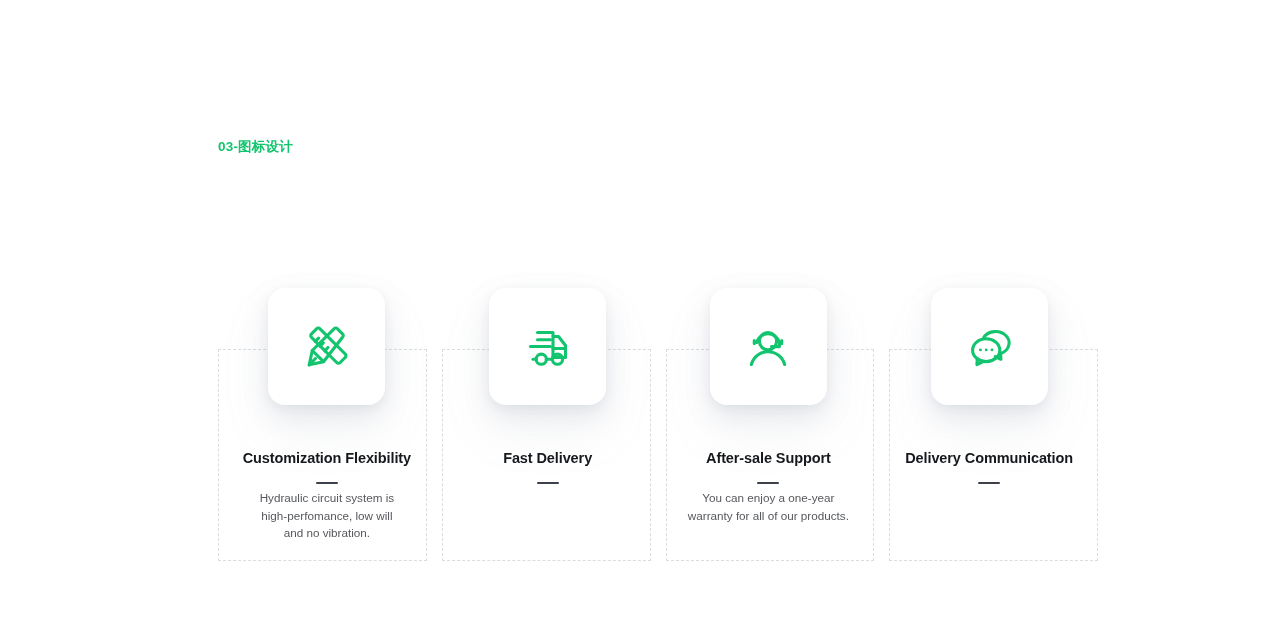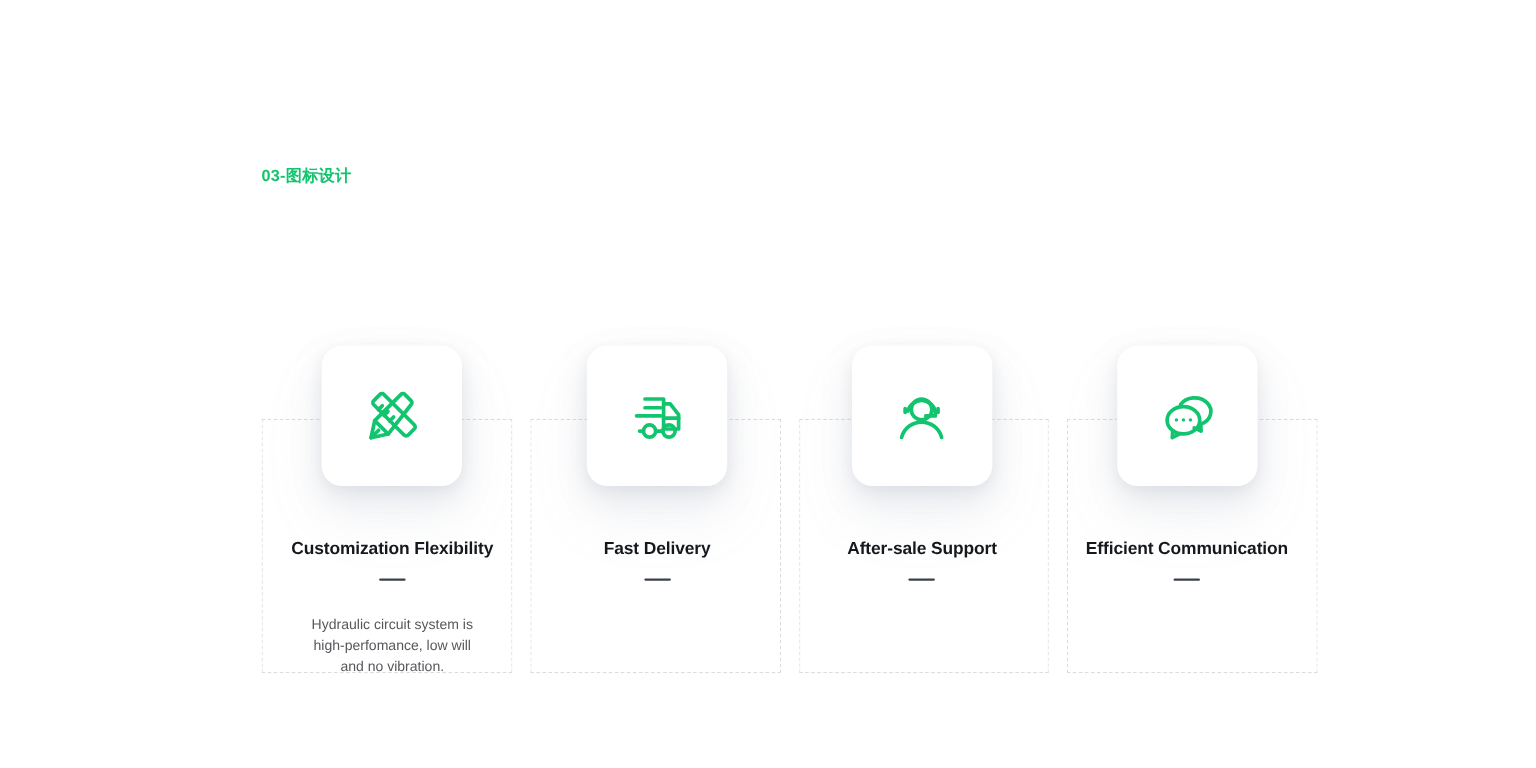--- a/index.html
+++ b/index.html
@@ -113,21 +113,21 @@
 
   .divider {
     width: 22px;
     height: 2px;
     background: #3b4049;
     margin-top: 15px;
     border-radius: 1px;
   }
 
   .feature-desc {
-    margin-top: 28px;
+    margin-top: 5px;
     font-size: 11.7px;
     color: #56585c;
     line-height: 17.6px;
     text-align: center;
     width: 170px;
   }
 
   .feature-desc span { display: block; }
 </style>
 </head>
@@ -208,36 +208,40 @@
             <path d="M44.7 24.6 L44.7 27.6"></path>
 
             <path d="M42.4 26.5 L42.4 30.6 L34.5 30.6"></path>
 
             <path d="M14.3 48.5 A17.3 17.3 0 0 1 47.7 48.5"></path>
           </svg>
         </span>
       </div>
       <div class="feature-title">After-sale Support</div>
       <div class="divider"></div>
+      <div class="feature-desc">
+        <span>You can enjoy a one-year</span>
+        <span>warranty for all of our products.</span>
+      </div>
     </div>
 
     <div class="feature">
       <div class="icon-card">
         <span>
           <svg width="62" height="62" viewBox="0 0 62 62" fill="none" stroke="#12c46e" stroke-width="3.1" stroke-linecap="round" stroke-linejoin="round">
 
             <path d="M25.8 21.1 A13.6 11.4 0 1 1 42.6 37.5 L42.9 43.3 L37.2 40.6"></path>
 
             <ellipse cx="28.2" cy="34.2" rx="13.6" ry="11.4"></ellipse>
             <path d="M19.3 42.9 L18.9 48.7 L25.1 45.6"></path>
 
             <circle cx="22.4" cy="33.9" r="1.45" fill="#12c46e" stroke="none"></circle>
             <circle cx="28.2" cy="33.9" r="1.45" fill="#12c46e" stroke="none"></circle>
             <circle cx="34.0" cy="33.9" r="1.45" fill="#12c46e" stroke="none"></circle>
           </svg>
         </span>
       </div>
-      <div class="feature-title">Efficient Communication</div>
+      <div class="feature-title">Delivery Communication</div>
       <div class="divider"></div>
     </div>
 
   </div>
 </div>
 
 </body></html>

